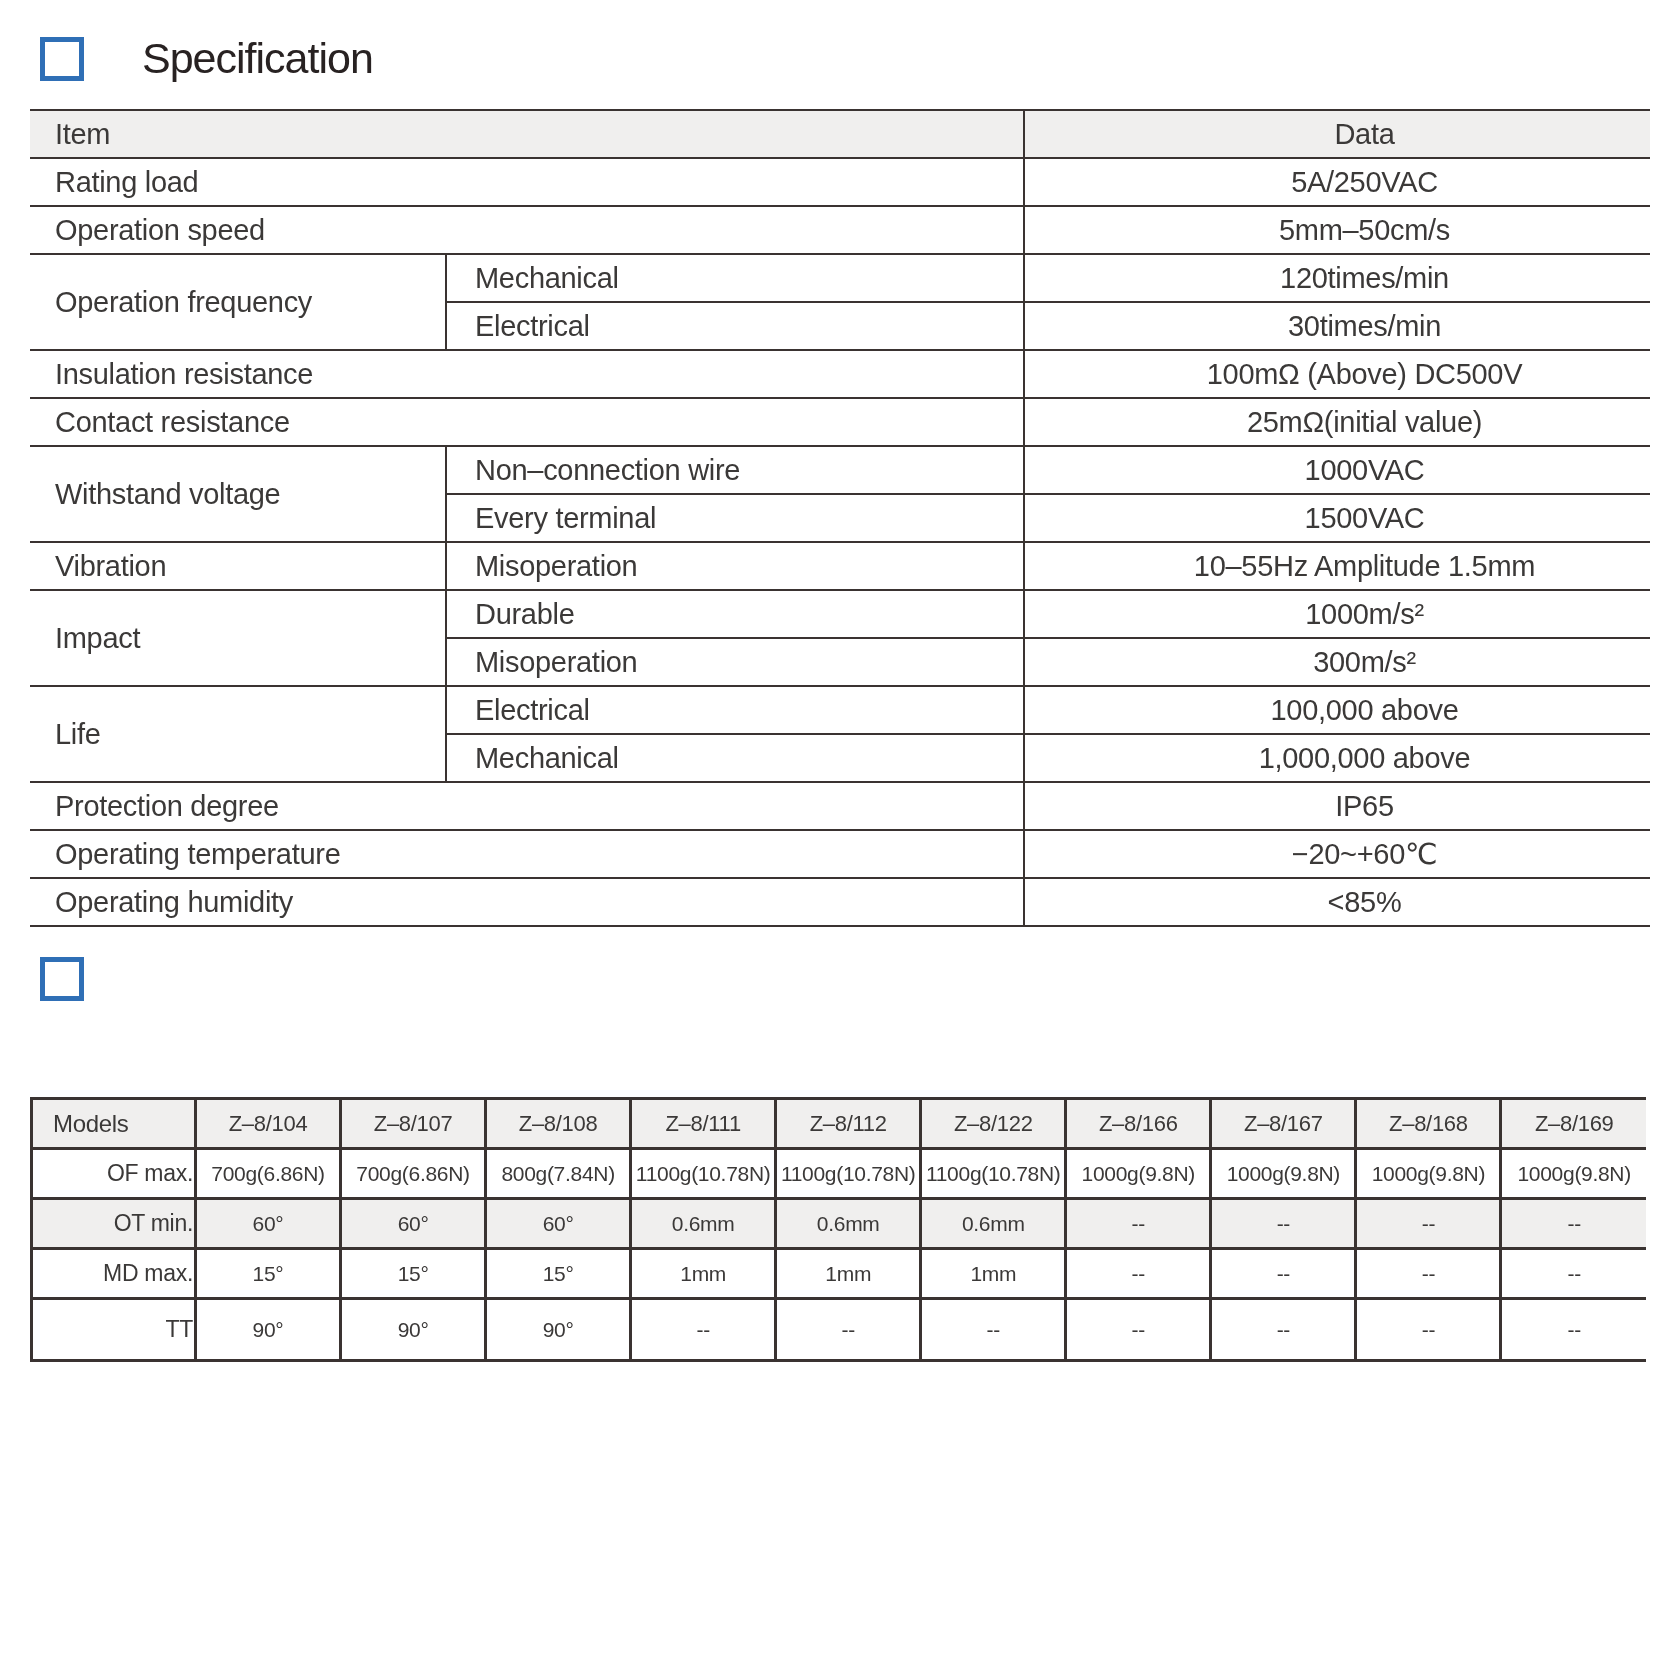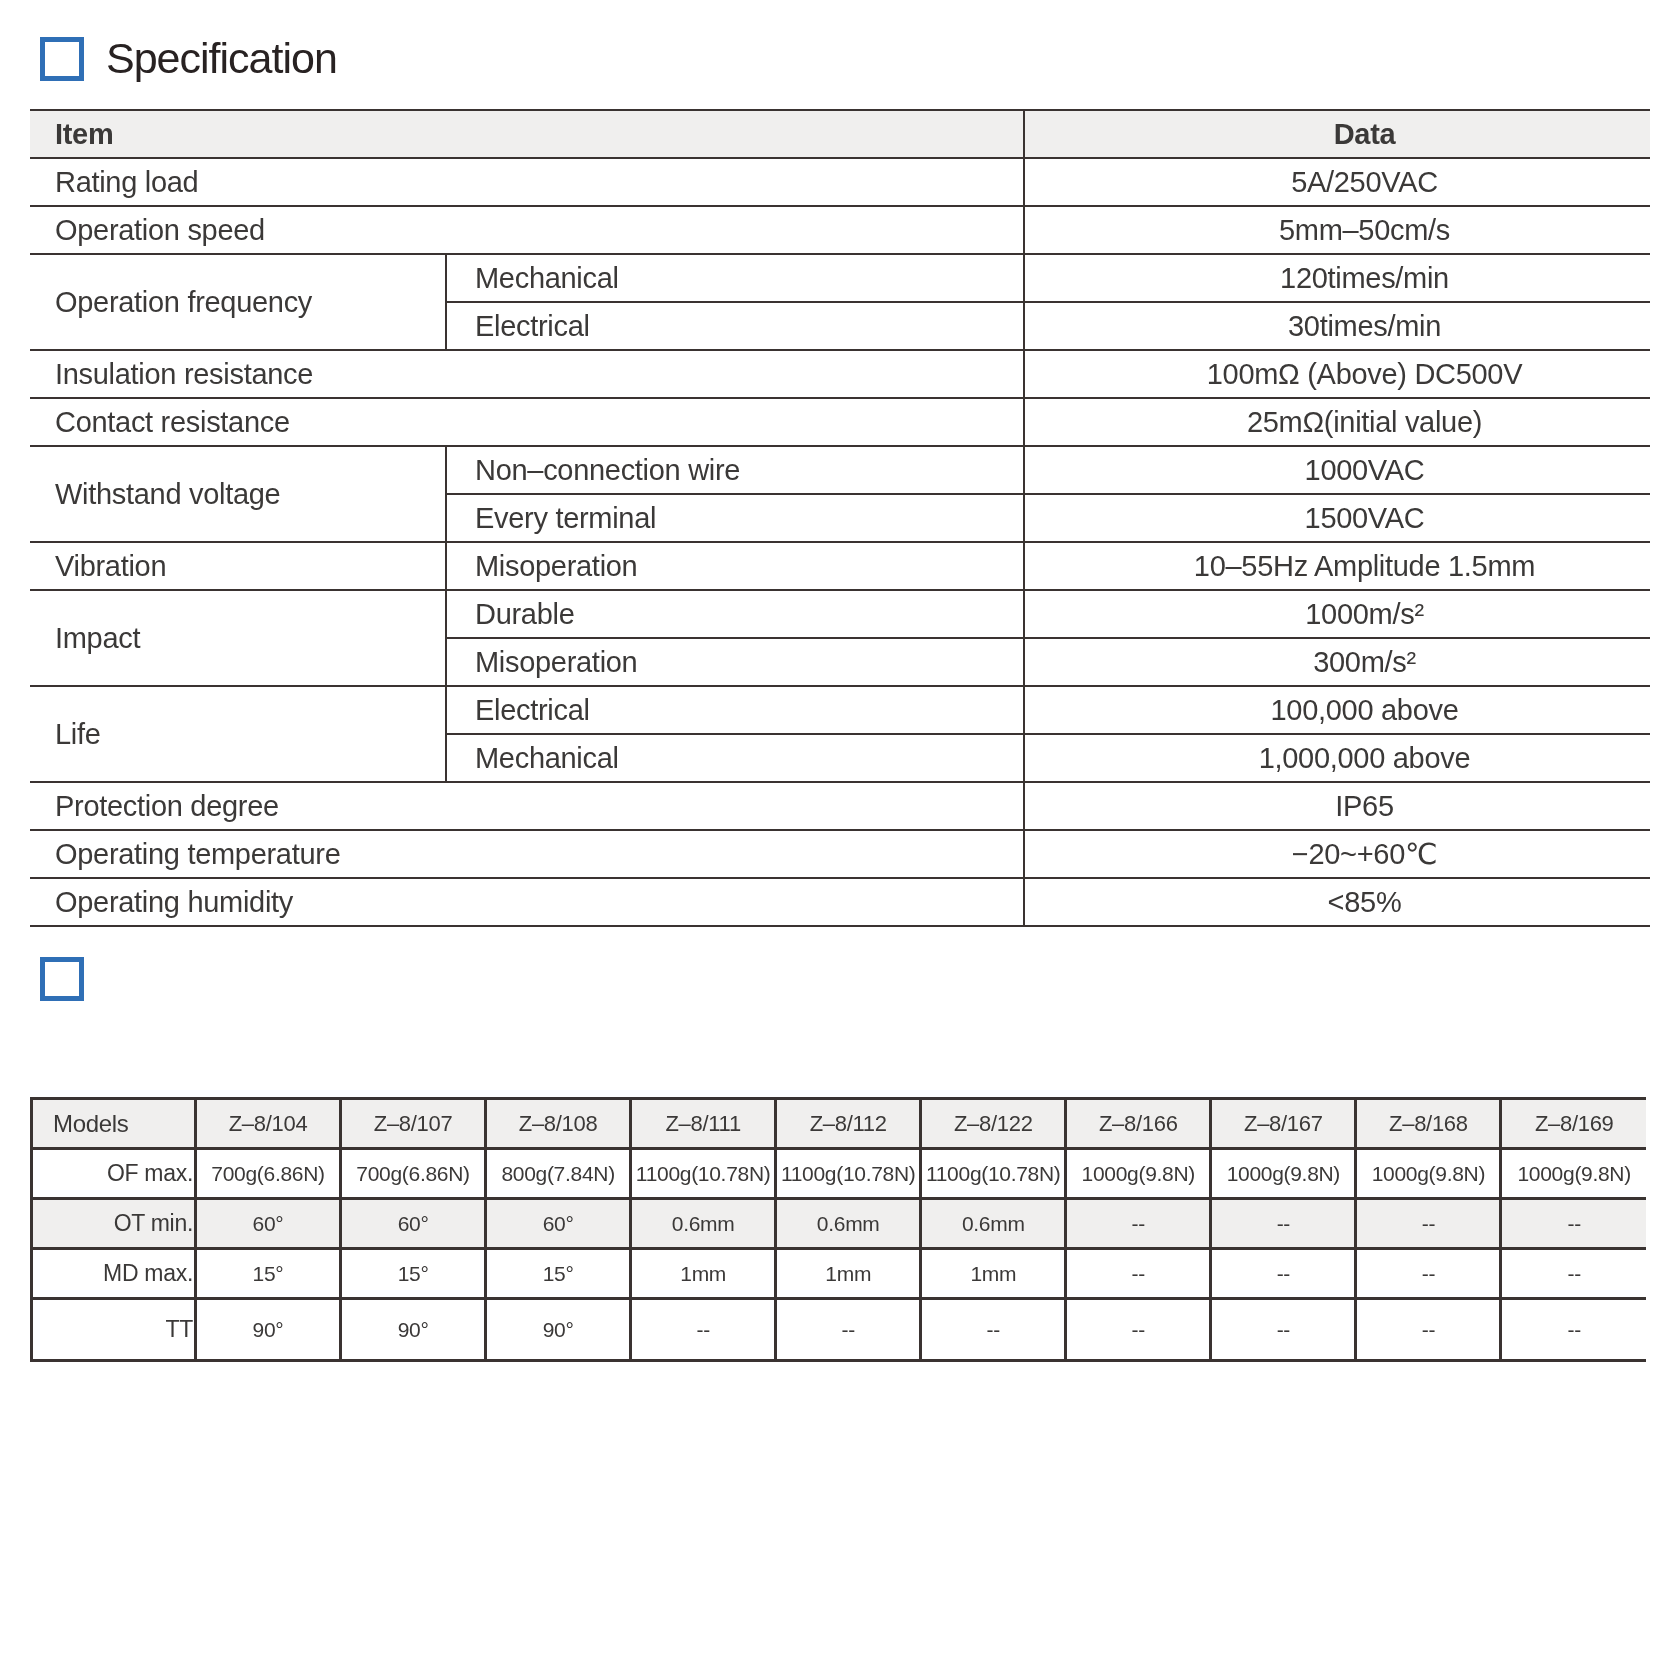--- a/index.html
+++ b/index.html
@@ -27,20 +27,21 @@
     border:5px solid var(--accent);
     background:#fff;
     margin-right:22px;
     flex:0 0 auto;
   }
   .section-head .title{
     font-size:43px;
     letter-spacing:-1px;
     color:#282222;
     white-space:nowrap;
+    margin-left:36px;
   }
   #section1{margin-top:34px;}
   #section2{margin-top:30px;}
 
   
   table.spec{
     border-collapse:collapse;
     table-layout:fixed;
     width:1620px;
     margin:26px 0 0 30px;
@@ -64,21 +65,20 @@
     border-left:2px solid var(--line);
     padding-left:28px;
   }
   table.spec td.data{
     text-align:center;
     padding-left:55px;
     border-left:2px solid var(--line);
   }
   table.spec tr.head td{
     background:var(--band);
-    font-weight:bold;
   }
 
   
   table.dims{
     border-collapse:collapse;
     table-layout:fixed;
     width:1616px;
     margin:96px 0 0 30px;
   }
   table.dims td{

